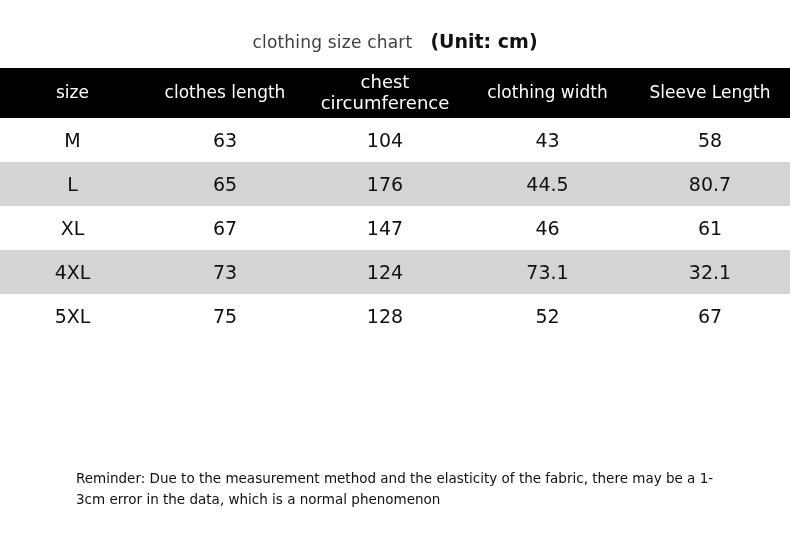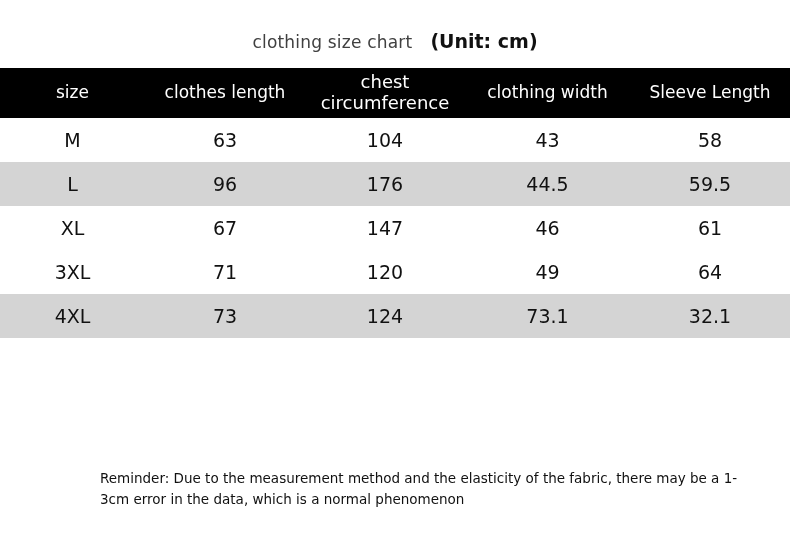--- a/index.html
+++ b/index.html
@@ -88,21 +88,21 @@
   }
   .col-size   { width: 145px; }
   .col-length { width: 160px; }
   .col-chest  { width: 160px; }
   .col-should { width: 165px; }
   .col-sleeve { width: 160px; }
 
   .note {
     position: absolute;
     top: 468px;
-    left: 100px;
+    left: 76px;
     width: 640px;
     font-size: 13.5px;
     color: #111111;
     line-height: 1.55;
     text-align: left;
   }
 </style>
 </head>
 <body>
 
@@ -133,44 +133,44 @@
     <tbody>
       <tr class="light">
         <td>M</td>
         <td>63</td>
         <td>104</td>
         <td>43</td>
         <td>58</td>
       </tr>
       <tr class="shade">
         <td>L</td>
-        <td>96</td>
+        <td>65</td>
         <td>176</td>
         <td>44.5</td>
-        <td>59.5</td>
+        <td>80.7</td>
       </tr>
       <tr class="light">
         <td>XL</td>
         <td>67</td>
         <td>147</td>
         <td>46</td>
         <td>61</td>
       </tr>
-      <tr class="light">
-        <td>3XL</td>
-        <td>71</td>
-        <td>120</td>
-        <td>49</td>
-        <td>64</td>
-      </tr>
       <tr class="shade">
         <td>4XL</td>
         <td>73</td>
         <td>124</td>
         <td>73.1</td>
         <td>32.1</td>
+      </tr>
+      <tr class="light">
+        <td>5XL</td>
+        <td>75</td>
+        <td>128</td>
+        <td>52</td>
+        <td>67</td>
       </tr>
     </tbody>
   </table>
 
   <div class="note">Reminder: Due to the measurement method and the elasticity of the fabric, there may be a 1-3cm error in the data, which is a normal phenomenon</div>
 
 </div>
 
 </body></html>

